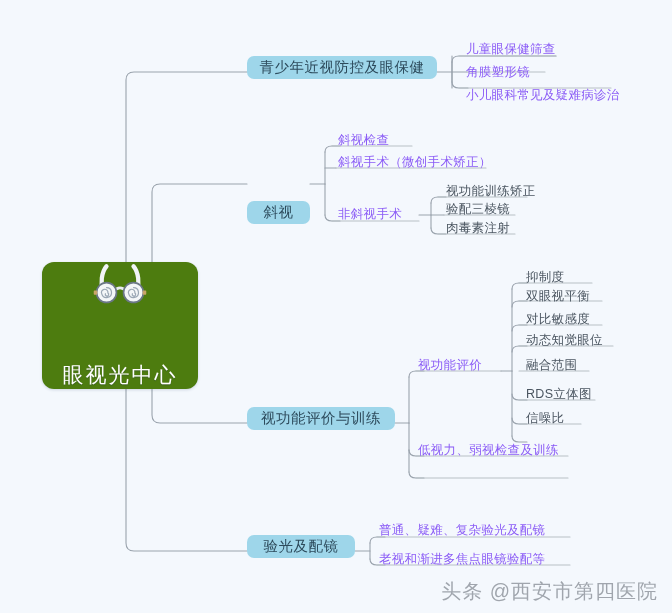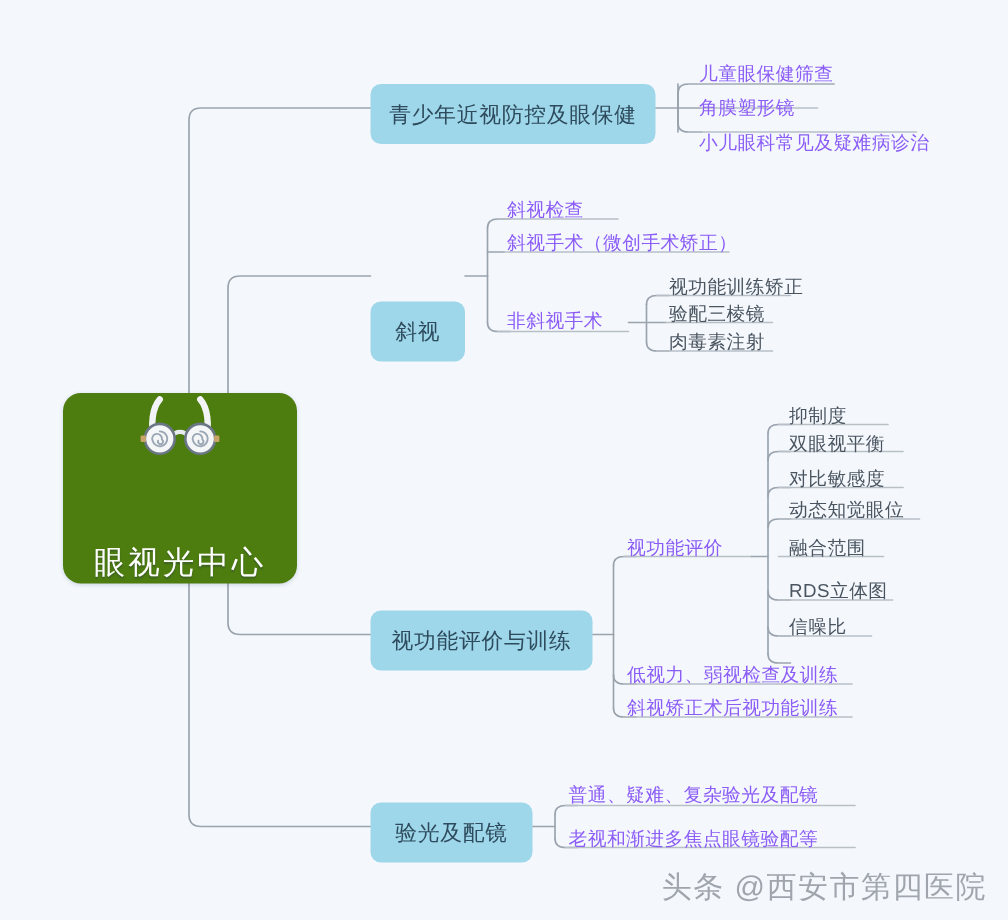--- a/index.html
+++ b/index.html
@@ -47,21 +47,21 @@
   .l1-node {
     position: absolute;
     background: #9ed6ea;
     border-radius: 7px;
     color: #2d4b5c;
     font-size: 14.5px;
     display: flex;
     align-items: center;
     justify-content: center;
     padding: 2px 12px;
-    height: 40px;
+    height: 23px;
     letter-spacing: 0.5px;
     z-index: 4;
   }
 
   
   .leaf {
     position: absolute;
     font-size: 12.5px;
     color: #4a5560;
     white-space: nowrap;
@@ -218,21 +218,20 @@
   <div class="leaf l2" style="left:338px; top:133px;">斜视检查</div>
   <div class="leaf l2" style="left:338px; top:155px;">斜视手术（微创手术矫正）</div>
   <div class="leaf l2" style="left:338px; top:207px;">非斜视手术</div>
 
   <div class="leaf l3" style="left:446px; top:184px;">视功能训练矫正</div>
   <div class="leaf l3" style="left:446px; top:202px;">验配三棱镜</div>
   <div class="leaf l3" style="left:446px; top:221px;">肉毒素注射</div>
 
   <div class="leaf l2" style="left:418px; top:358px;">视功能评价</div>
   <div class="leaf l2" style="left:418px; top:443px;">低视力、弱视检查及训练</div>
-  <div class="leaf l2" style="left:418px; top:465px;">斜视矫正术后视功能训练</div>
 
   <div class="leaf l3" style="left:526px; top:270px;">抑制度</div>
   <div class="leaf l3" style="left:526px; top:289px;">双眼视平衡</div>
   <div class="leaf l3" style="left:526px; top:312px;">对比敏感度</div>
   <div class="leaf l3" style="left:526px; top:333px;">动态知觉眼位</div>
   <div class="leaf l3" style="left:526px; top:358px;">融合范围</div>
   <div class="leaf l3" style="left:526px; top:387px;">RDS立体图</div>
   <div class="leaf l3" style="left:526px; top:411px;">信噪比</div>
 
   <div class="leaf l2" style="left:379px; top:552px;">老视和渐进多焦点眼镜验配等</div>

